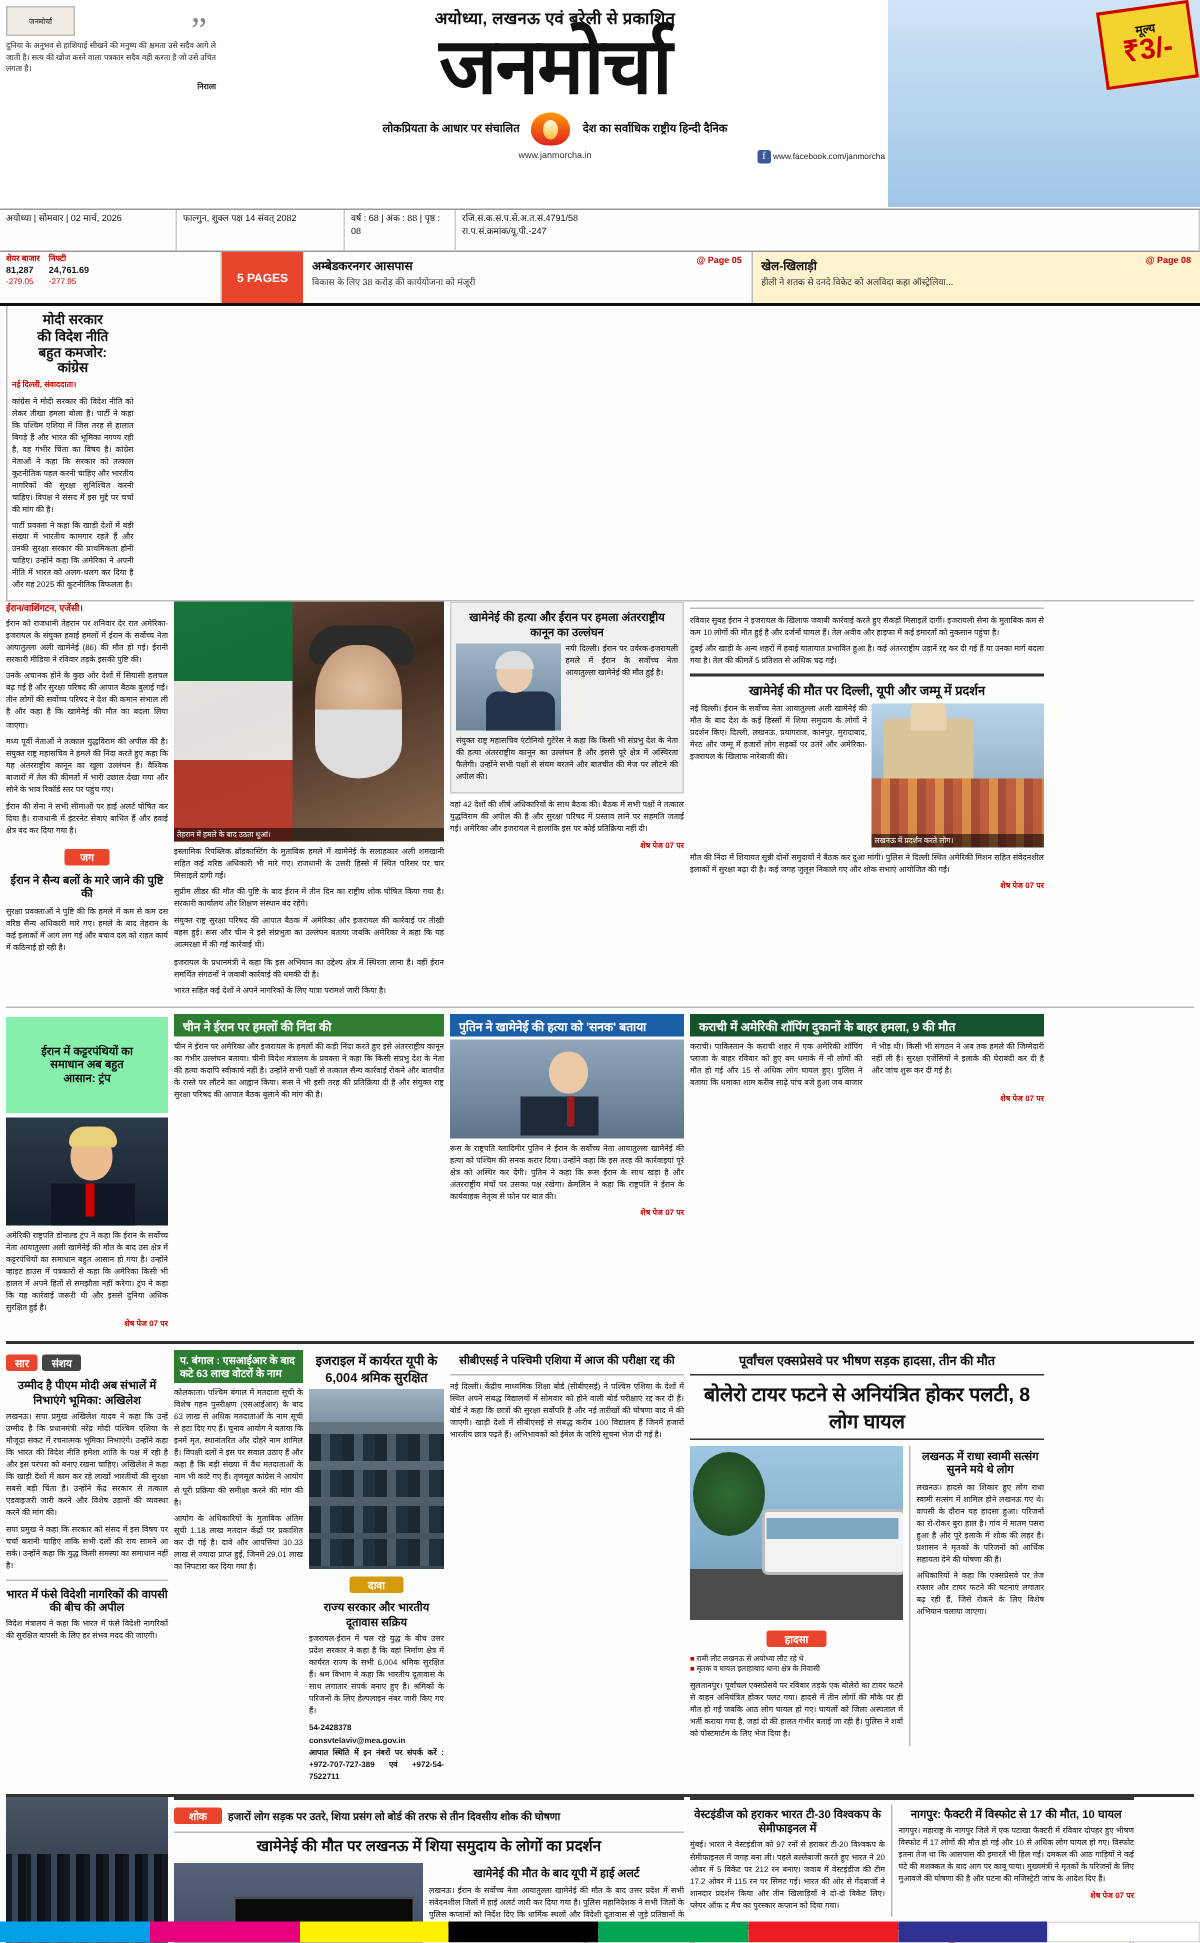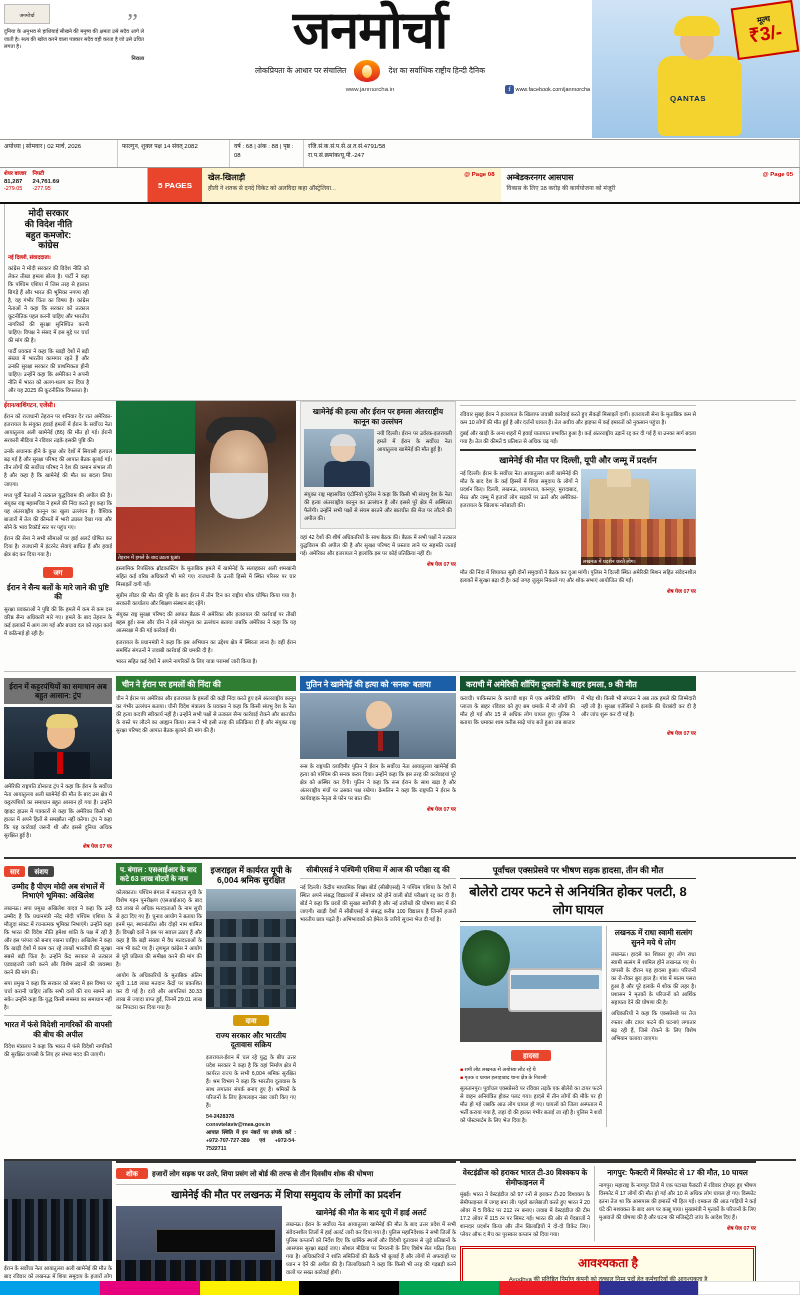--- a/index.html
+++ b/index.html
@@ -16,21 +16,21 @@
 
   
   .masthead { position:relative; height:140px; border-bottom:1px solid #999; background:#fff; }
   .mh-left { position:absolute; left:4px; top:4px; width:140px; }
   .mh-logo-box { border:1px solid #bbb; width:46px; height:20px; font-size:5px; text-align:center; line-height:20px; background:#f2ede4; }
   .mh-left p { font-size:5.2px; line-height:1.45; margin:4px 0 0 0; text-align:justify; color:#222; }
   .mh-quote { font-size:24px; color:#888; position:absolute; right:6px; top:4px; font-family:"Liberation Serif", serif;}
   .mh-center { position:absolute; left:150px; top:4px; width:440px; text-align:center; }
   .mh-sub1 { font-size:11px; font-weight:bold; color:#111; letter-spacing:.2px; }
   .mh-title { font-size:52px; font-weight:bold; line-height:1; margin:1px 0 0 0; font-family:"Liberation Serif", serif; letter-spacing:-1px;}
-  .mh-sub2 { font-size:7.5px; font-weight:normal; margin-top:3px; }
+  .mh-sub2 { font-size:7.5px; font-weight:bold; margin-top:3px; }
   .mh-flame { display:inline-block; width:26px; height:22px; background:linear-gradient(#f90,#d22); border-radius:50% 50% 45% 45%; vertical-align:middle; margin:0 6px; position:relative;}
   .mh-flame:after{content:"";position:absolute;left:8px;top:5px;width:10px;height:13px;background:linear-gradient(#ffe,#fb3);border-radius:50%;}
   .mh-site { font-size:6px; color:#333; margin-top:4px; }
   .mh-fb { position:absolute; right:0; bottom:-2px; font-size:5.5px; color:#222; }
   .mh-fb .fbicon{display:inline-block;width:9px;height:9px;background:#3b5998;color:#fff;font-size:7px;text-align:center;line-height:9px;border-radius:2px;font-family:"Liberation Serif",serif;}
   .mh-right { position:absolute; right:0; top:0; width:208px; height:138px; background:linear-gradient(#cfe3f5,#9fc6e8); overflow:hidden; }
   .cricketer { position:absolute; left:48px; top:10px; width:120px; height:128px; }
   .ck-head{position:absolute;left:40px;top:14px;width:34px;height:36px;background:#e8b98f;border-radius:50%;}
   .ck-cap{position:absolute;left:34px;top:6px;width:46px;height:20px;background:#f5d32e;border-radius:18px 18px 4px 4px;}
   .ck-body{position:absolute;left:18px;top:46px;width:84px;height:80px;background:#f5d32e;border-radius:14px 14px 6px 6px;}
@@ -157,40 +157,35 @@
 
   <div class="masthead">
     <div class="mh-left">
       <div class="mh-logo-box">जनमोर्चा</div>
       <p>दुनिया के अनुभव से हाशियाई सीखने की मनुष्य की क्षमता उसे सदैव आगे ले जाती है। सत्य की खोज करने वाला पत्रकार सदैव वही करता है जो उसे उचित लगता है।</p>
       <p style="text-align:right;font-weight:bold">निराला</p>
       <div class="mh-quote">”</div>
     </div>
 
     <div class="mh-center">
+      <div class="mh-sub1">अयोध्या, लखनऊ एवं बरेली से प्रकाशित</div>
       <div class="mh-title">जनमोर्चा</div>
       <div class="mh-sub2">
         <span>लोकप्रियता के आधार पर संचालित</span>
         <span class="mh-flame"></span>
         <span>देश का सर्वाधिक राष्ट्रीय हिन्दी दैनिक</span>
       </div>
       <div class="mh-site">www.janmorcha.in</div>
       <div class="mh-fb">
         <span class="fbicon">f</span>
         <span>www.facebook.com/janmorcha</span>
       </div>
     </div>
 
     <div class="mh-right">
-      <div class="cricketer">
-        <div class="ck-body"></div>
-        <div class="ck-head"></div>
-        <div class="ck-cap"></div>
-        <div class="ck-text">QANTAS</div>
-      </div>
       <div class="price-badge">
         <div class="p1">मूल्य</div>
         <div class="p2">₹3/-</div>
       </div>
     </div>
   </div>
 
   <div class="infostrip">
     <div class="is-cell is-a">अयोध्या | सोमवार | 02 मार्च, 2026</div>
     <div class="is-cell is-b">फाल्गुन, शुक्ल पक्ष 14 संवत् 2082</div>
@@ -208,29 +203,29 @@
         <div class="val">81,287</div>
         <div class="dn">-279.05</div>
       </div>
       <div class="pb-m">
         <div class="lbl">निफ्टी</div>
         <div class="val">24,761.69</div>
         <div class="dn">-277.95</div>
       </div>
     </div>
     <div class="pb-logo">5 PAGES</div>
+    <div class="pb-item">
+      <span class="pg">@ Page 05</span>
+      <div class="t">अम्बेडकरनगर आसपास</div>
+      <div class="s">विकास के लिए 38 करोड़ की कार्ययोजना को मंजूरी</div>
+    </div>
     <div class="pb-item pb-yellow" style="border-right:none">
       <span class="pg">@ Page 08</span>
       <div class="t">खेल-खिलाड़ी</div>
       <div class="s">हीली ने शतक से दनदे विकेट को अलविदा कहा ऑस्ट्रेलिया...</div>
-    </div>
-    <div class="pb-item">
-      <span class="pg">@ Page 05</span>
-      <div class="t">अम्बेडकरनगर आसपास</div>
-      <div class="s">विकास के लिए 38 करोड़ की कार्ययोजना को मंजूरी</div>
     </div>
   </div>
 
   <div class="body-wrap">
 
     <div class="lead-row">
       <div class="lead-right">
         <h4>मोदी सरकार की विदेश नीति बहुत कमजोर: कांग्रेस</h4>
         <p class="byline">नई दिल्ली, संवाददाता।</p>
         <p>कांग्रेस ने मोदी सरकार की विदेश नीति को लेकर तीखा हमला बोला है। पार्टी ने कहा कि पश्चिम एशिया में जिस तरह से हालात बिगड़े हैं और भारत की भूमिका नगण्य रही है, वह गंभीर चिंता का विषय है। कांग्रेस नेताओं ने कहा कि सरकार को तत्काल कूटनीतिक पहल करनी चाहिए और भारतीय नागरिकों की सुरक्षा सुनिश्चित करनी चाहिए। विपक्ष ने संसद में इस मुद्दे पर चर्चा की मांग की है।</p>
@@ -306,21 +301,21 @@
             </div>
           </div>
         </div>
         <p class="body" style="margin-top:3px">मौत की निंदा में शियायत सुन्नी दोनों समुदायों ने बैठक कर दुआ मांगी। पुलिस ने दिल्ली स्थित अमेरिकी मिशन सहित संवेदनशील इलाकों में सुरक्षा बढ़ा दी है। कई जगह जुलूस निकाले गए और शोक सभाएं आयोजित की गईं।</p>
         <p class="body" style="text-align:right;color:#c00;font-weight:bold">शेष पेज 07 पर</p>
       </div>
     </div>
 
     <div class="cols" style="border-bottom:2px solid #333;padding:4px 0;">
       <div class="col c1">
-        <div class="boxhead sm" style="background:#737373;padding:4px">ईरान में कट्टरपंथियों का समाधान अब बहुत आसान: ट्रंप</div>
+        <div class="boxhead sm" style="background:#86efac;padding:18px">ईरान में कट्टरपंथियों का समाधान अब बहुत आसान: ट्रंप</div>
         <div class="img img-trump">
           <div class="tr-suit"></div>
           <div class="tr-head"></div>
           <div class="tr-hair"></div>
           <div class="tr-tie"></div>
         </div>
         <p class="body" style="margin-top:3px">अमेरिकी राष्ट्रपति डोनाल्ड ट्रंप ने कहा कि ईरान के सर्वोच्च नेता आयातुल्ला अली खामेनेई की मौत के बाद उस क्षेत्र में कट्टरपंथियों का समाधान बहुत आसान हो गया है। उन्होंने व्हाइट हाउस में पत्रकारों से कहा कि अमेरिका किसी भी हालत में अपने हितों से समझौता नहीं करेगा। ट्रंप ने कहा कि यह कार्रवाई जरूरी थी और इससे दुनिया अधिक सुरक्षित हुई है।</p>
         <p class="body" style="text-align:right;color:#c00;font-weight:bold">शेष पेज 07 पर</p>
       </div>
 

